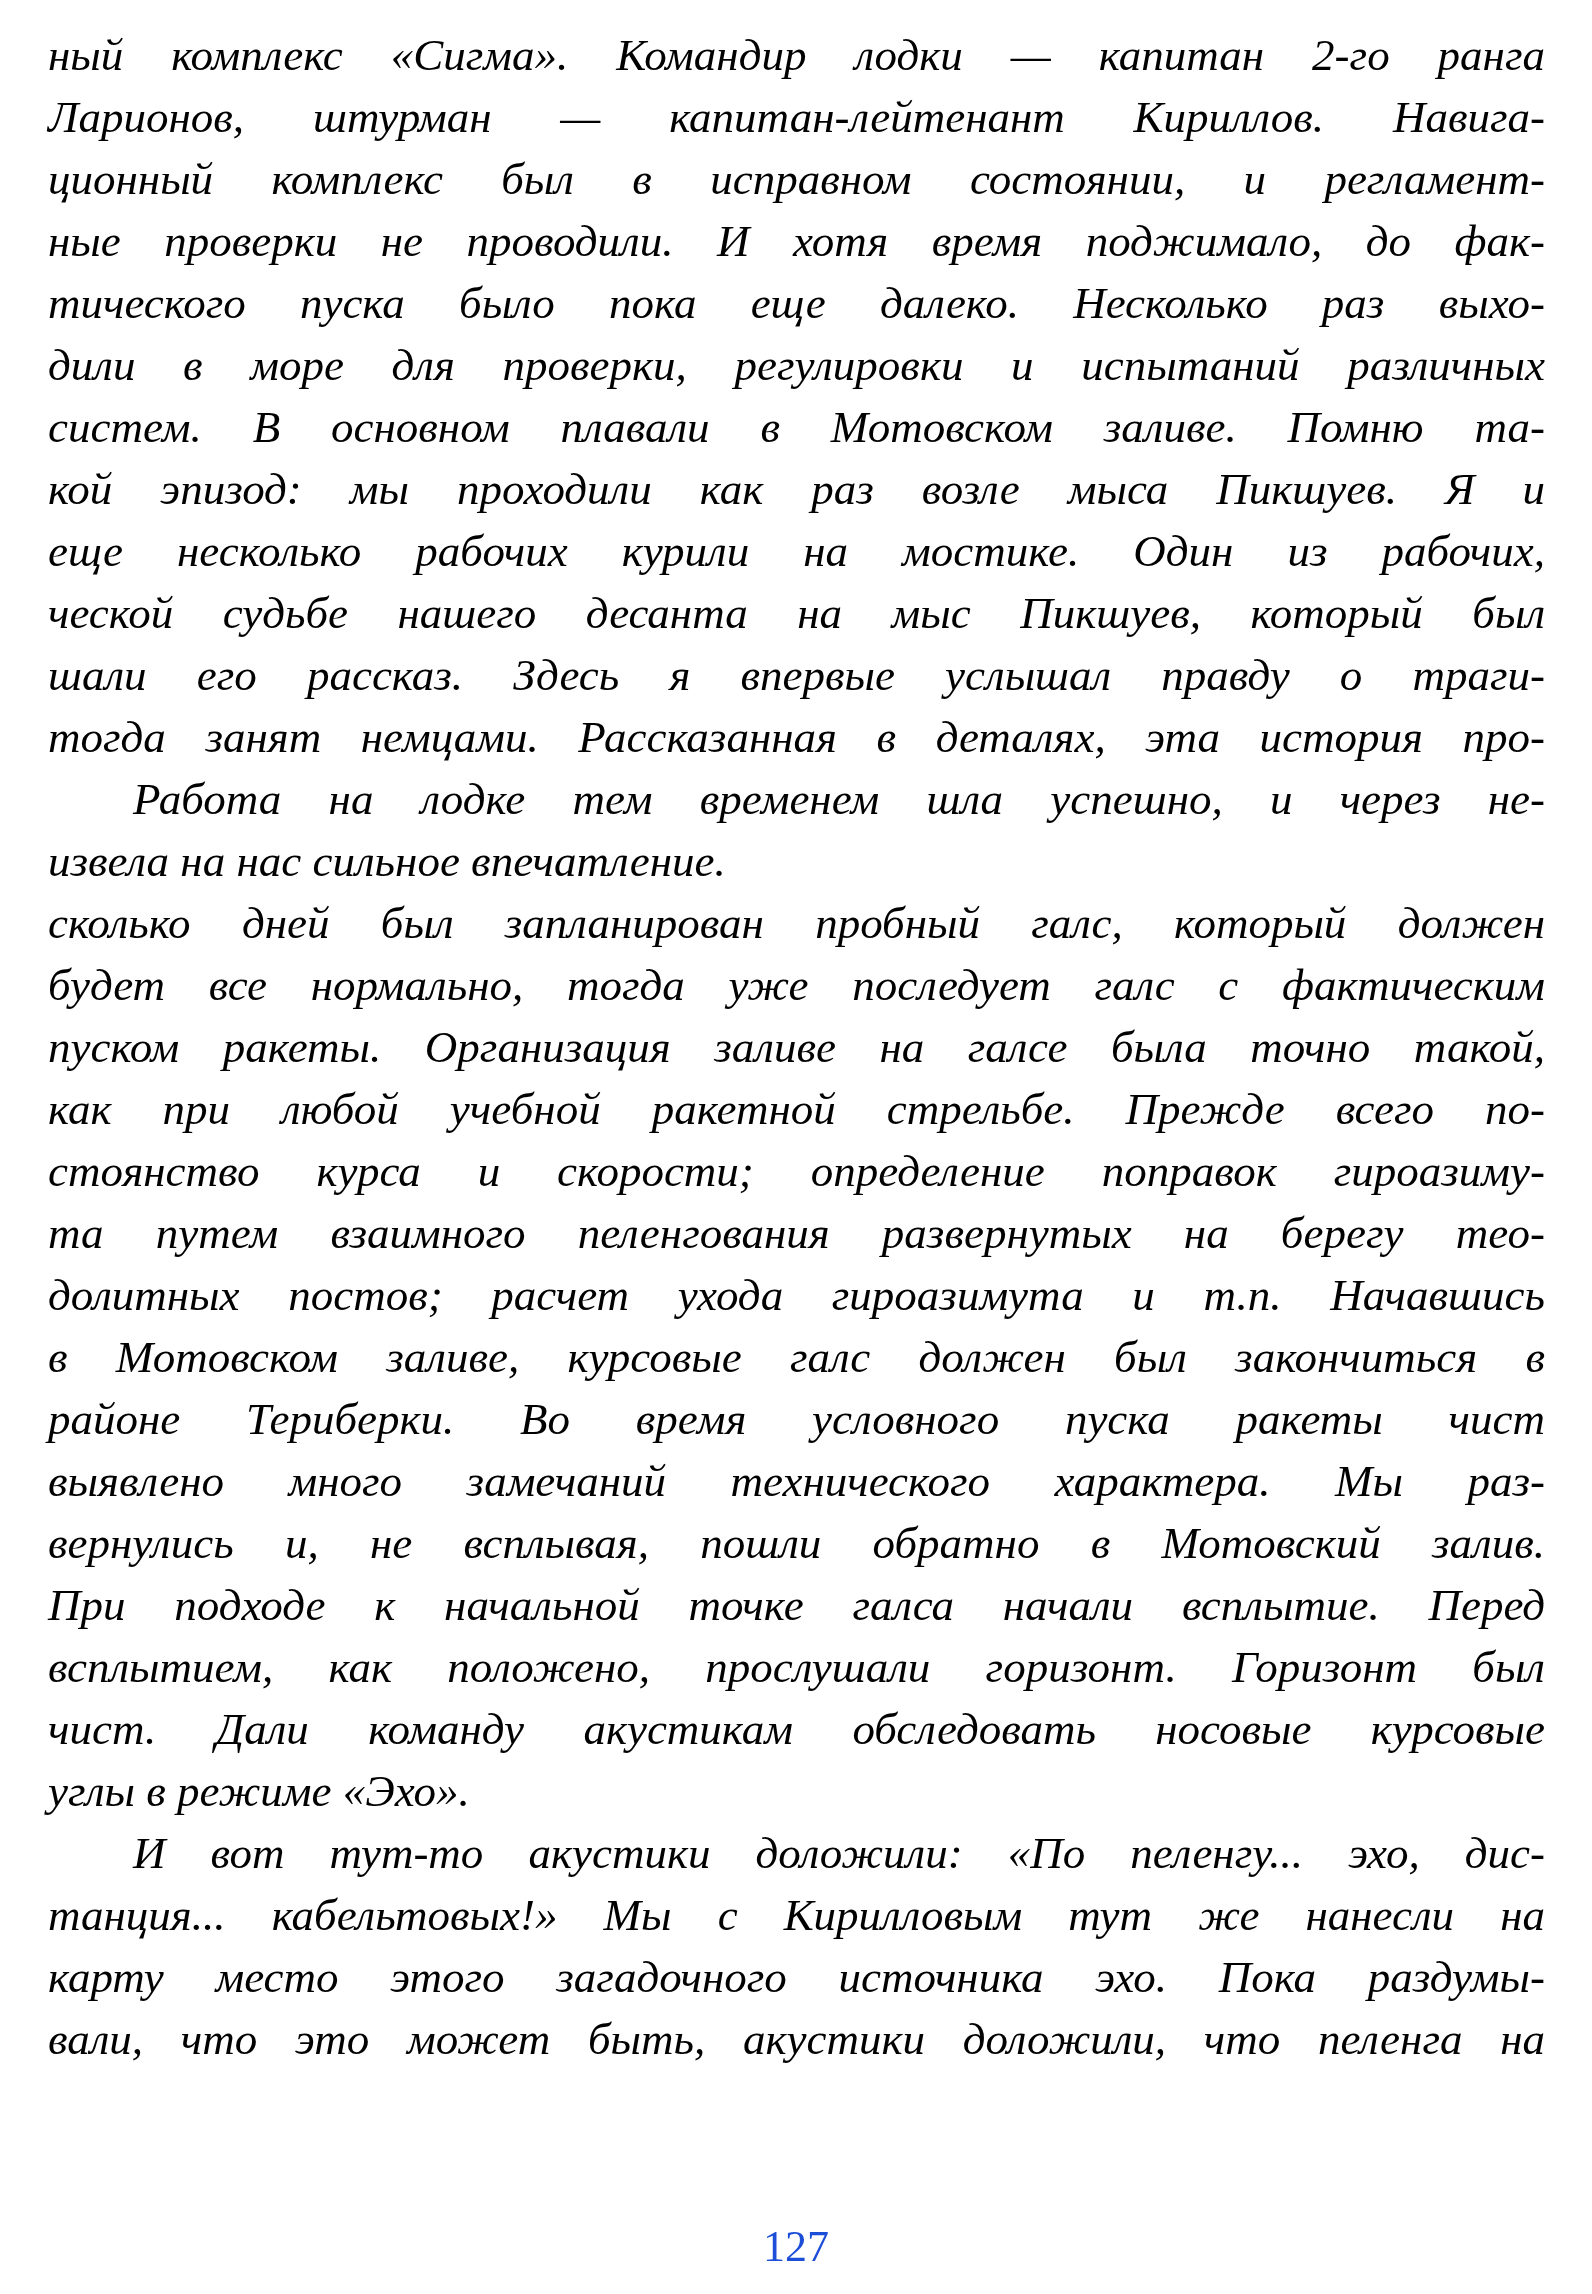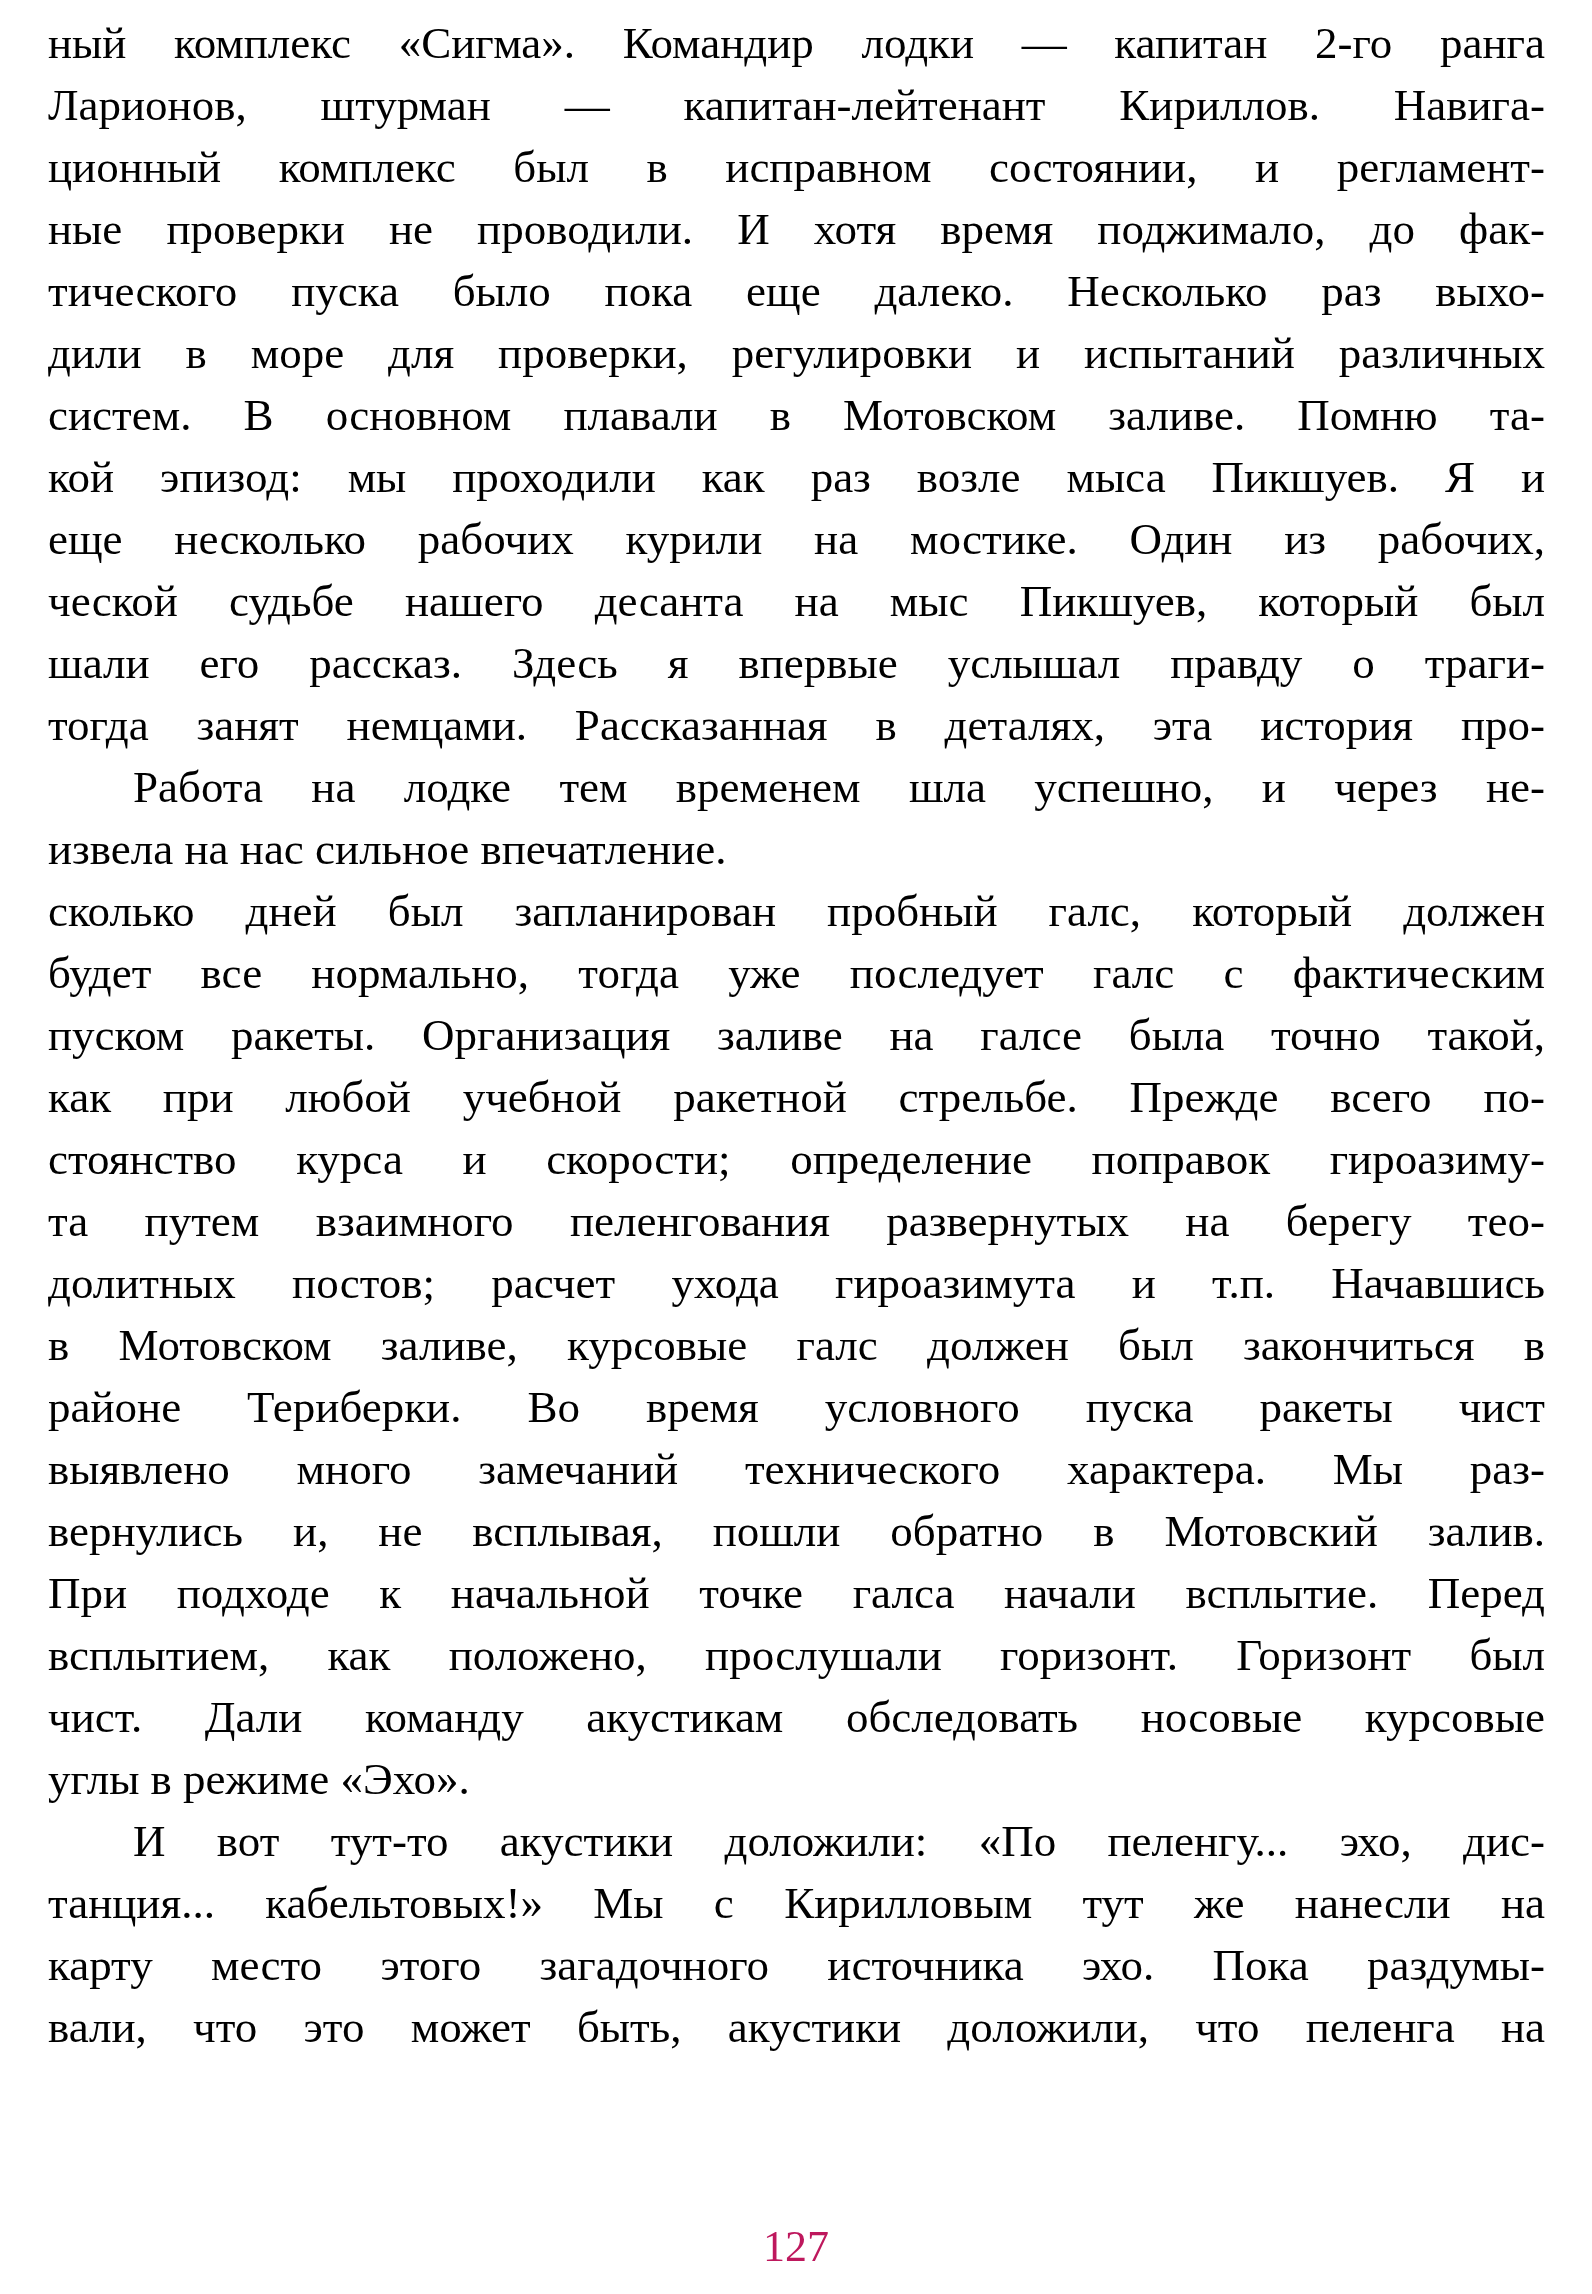--- a/index.html
+++ b/index.html
@@ -12,22 +12,23 @@
     width: 1592px;
     height: 2294px;
     background: #ffffff;
     overflow: hidden;
     font-family: "Liberation Serif", "DejaVu Serif", serif;
     color: #000000;
   }
   .text-block {
     position: absolute;
     left: 48px;
-    top: 12px;
+    top: 24px;
     width: 1497px;
+    font-style: italic;
   }
   .line {
     font-size: 45px;
     line-height: 62px;
     height: 62px;
     white-space: normal;
     color: #000000;
   }
   .line.justify {
     text-align: justify;
@@ -40,21 +41,21 @@
   .line.indent {
     text-indent: 85px;
   }
   .page-number {
     position: absolute;
     left: 0;
     top: 2221px;
     width: 1592px;
     text-align: center;
     font-size: 44px;
-    color: #be185d;
+    color: #1d4ed8;
   }
 </style>
 </head>
 <body>
 
 <div class="page">
   <div class="text-block">
       <div class="line justify">ный комплекс «Сигма». Командир лодки — капитан 2-го ранга</div>
       <div class="line justify">Ларионов, штурман — капитан-лейтенант Кириллов. Навига-</div>
       <div class="line justify">ционный комплекс был в исправном состоянии, и регламент-</div>

